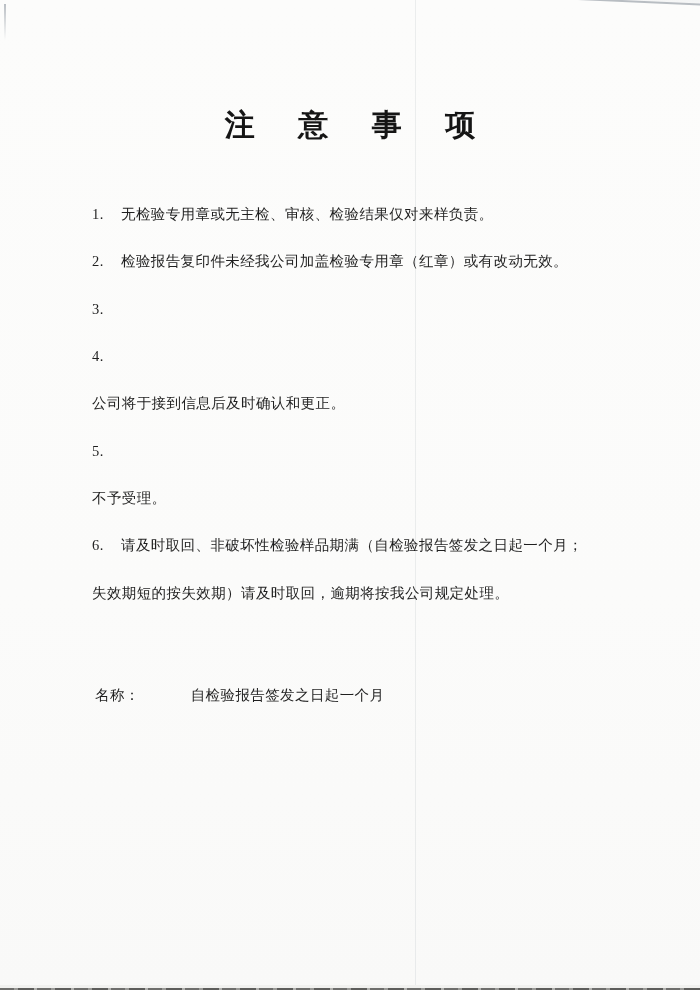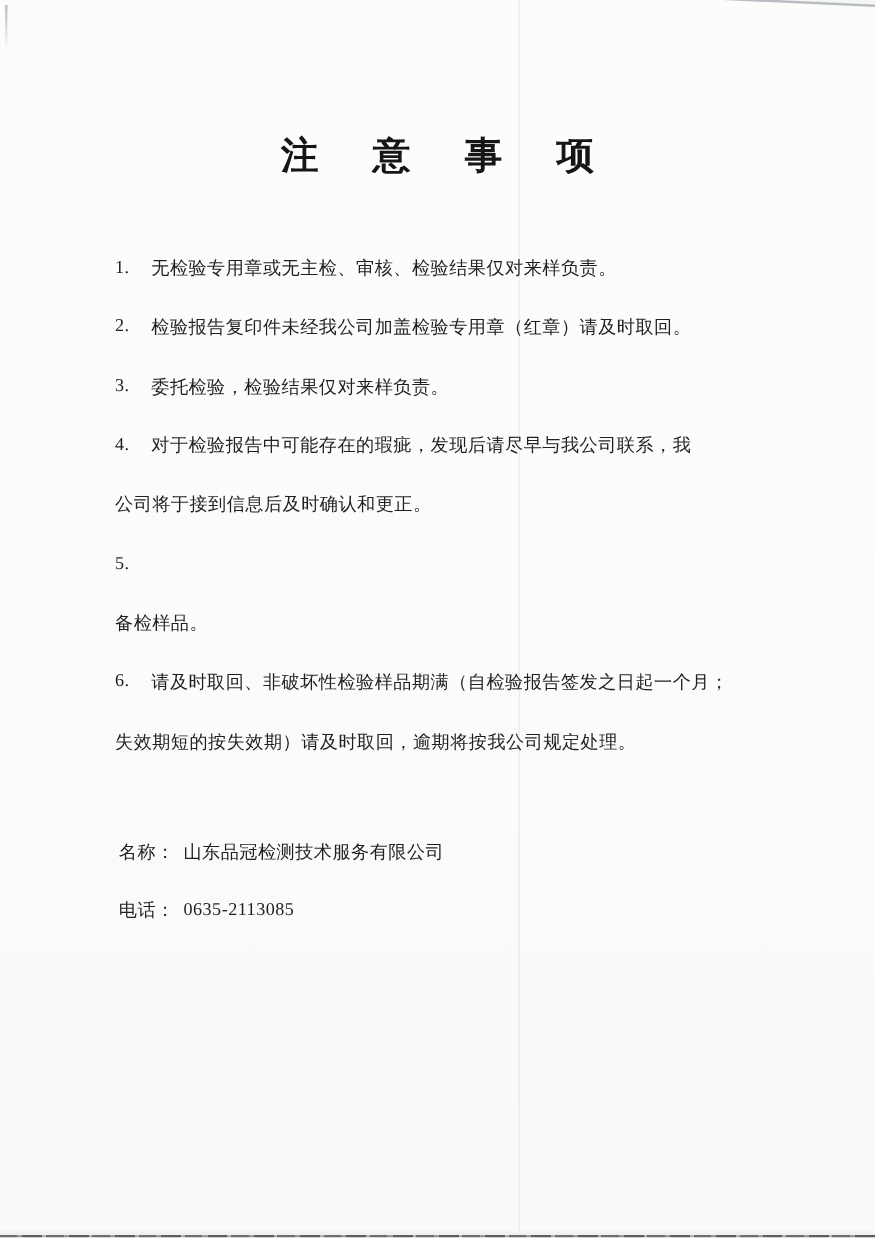--- a/index.html
+++ b/index.html
@@ -64,23 +64,24 @@
   .num {
     display: inline-block; width: 29px; flex: 0 0 29px;
   }
   
   .contact {
     position: absolute; left: 95px; top: 658px; right: 30px;
     font-size: 14.5px;
   }
   .c-row {
     height: 47px;
-    display: flex; align-items: center;
+    display: flex; align-items: flex-end;
     white-space: nowrap;
     letter-spacing: 0.4px;
+    gap: 44px;
   }
   .c-label { flex: 0 0 auto; }
   .c-value { margin-left: 7px; }
 </style>
 </head>
 <body>
 
 <div class="page">
 
   <div class="scan-topright"></div>
@@ -90,52 +91,46 @@
 
   <div class="page-title">注 意 事 项</div>
 
   <div class="notices">
     <div class="n-line">
       <span class="num">1.</span>
       <span>无检验专用章或无主检、审核、检验结果仅对来样负责。</span>
     </div>
     <div class="n-line">
       <span class="num">2.</span>
-      <span>检验报告复印件未经我公司加盖检验专用章（红章）请及时取回。</span>
+      <span>检验报告复印件未经我公司加盖检验专用章（红章）或有改动无效。</span>
     </div>
     <div class="n-line">
       <span class="num">3.</span>
-      <span>委托检验，检验结果仅对来样负责。</span>
     </div>
     <div class="n-line">
       <span class="num">4.</span>
-      <span>对于检验报告中可能存在的瑕疵，发现后请尽早与我公司联系，我</span>
     </div>
     <div class="n-line">
       <span>公司将于接到信息后及时确认和更正。</span>
     </div>
     <div class="n-line">
       <span class="num">5.</span>
     </div>
     <div class="n-line">
-      <span>备检样品。</span>
+      <span>不予受理。</span>
     </div>
     <div class="n-line">
       <span class="num">6.</span>
       <span>请及时取回、非破坏性检验样品期满（自检验报告签发之日起一个月；</span>
     </div>
     <div class="n-line">
       <span>失效期短的按失效期）请及时取回，逾期将按我公司规定处理。</span>
     </div>
   </div>
 
   <div class="contact">
     <div class="c-row">
       <span class="c-label">名称：</span>
-      <span class="c-value">山东品冠检测技术服务有限公司</span>
-    </div>
-    <div class="c-row">
-      <span class="c-label">电话：</span>
-      <span class="c-value">0635-2113085</span>
+      <span class="c-value">自检验报告签发之日起一个月</span>
     </div>
   </div>
 
 </div>
 
 </body></html>

